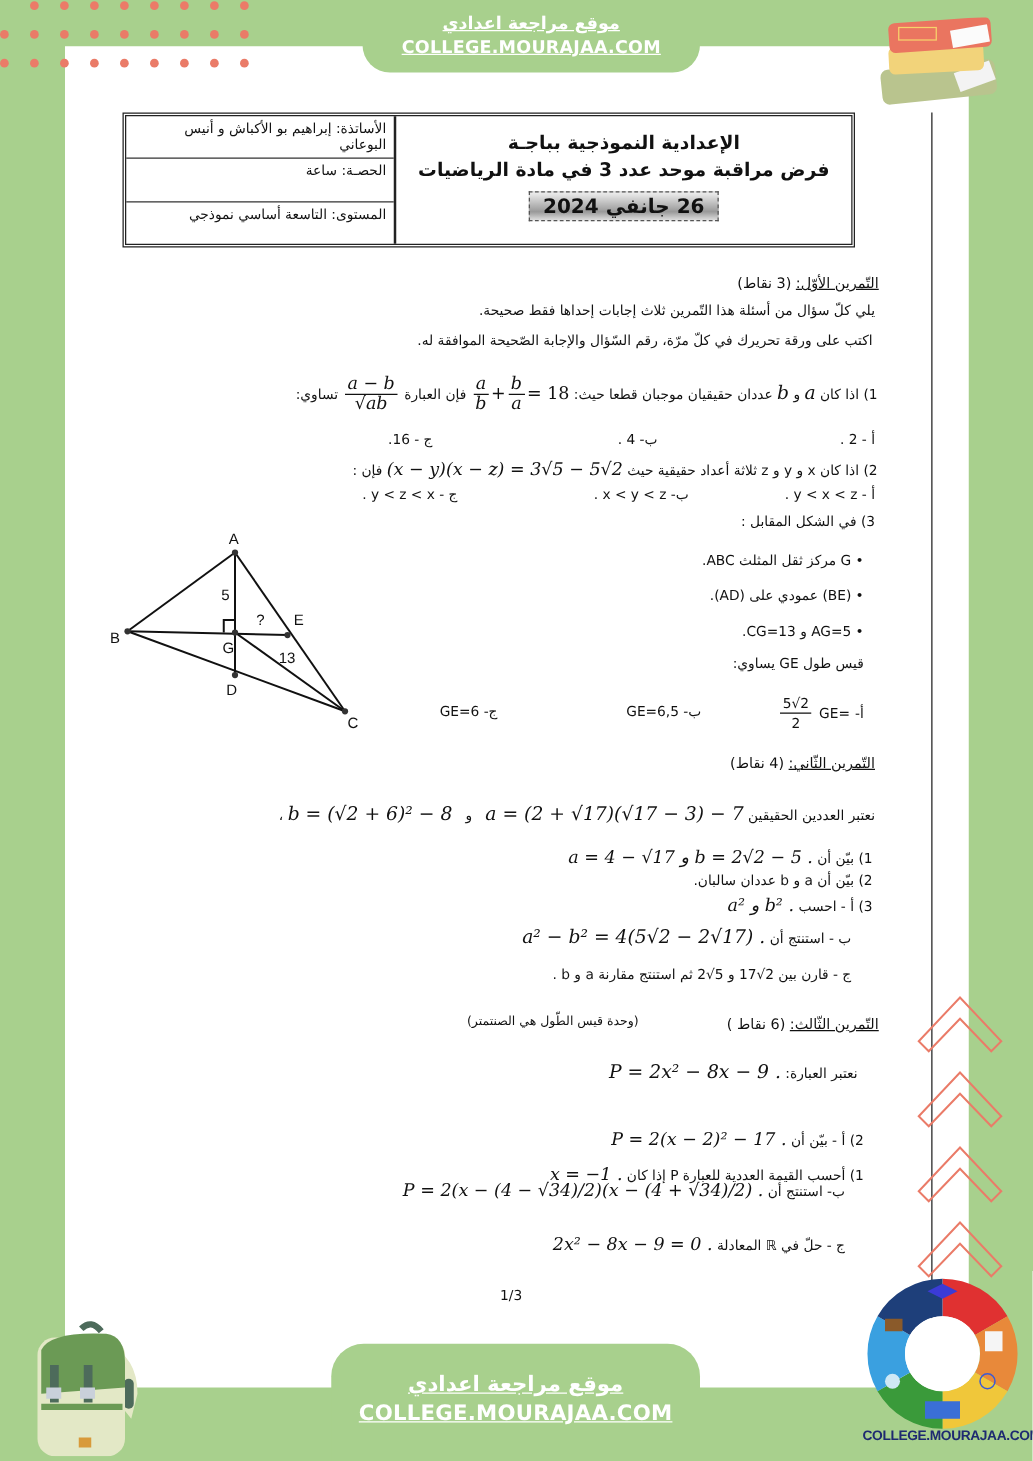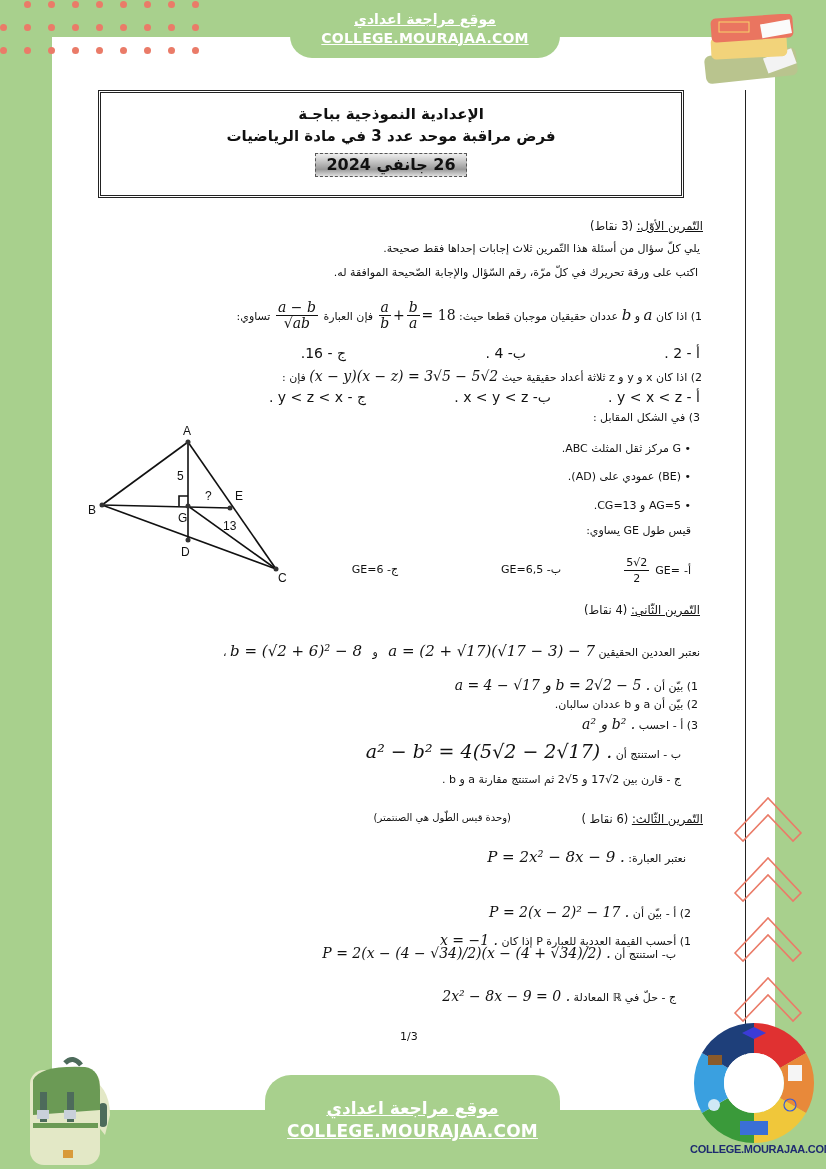--- a/index.html
+++ b/index.html
@@ -27,21 +27,21 @@
   .date-box{display:inline-block;margin-top:8px;width:150px;height:22px;border:1px dashed #555;background:linear-gradient(#eee,#999 70%,#ddd);font-size:16px;font-weight:bold;line-height:22px;}
   .rtl{position:absolute;direction:rtl;text-align:right;font-family:"DejaVu Sans",sans-serif;}
   .sec-title{font-size:11.5px;font-weight:normal;}
   .sec-title .u{text-decoration:underline;}
   .txt{font-size:11px;}
   .bold{font-weight:normal;}
   .math{font-family:"DejaVu Serif",serif;font-style:italic;direction:ltr;unicode-bidi:embed;display:inline-block;text-align:right;}
   .frac{display:inline-flex;flex-direction:column;align-items:center;vertical-align:middle;margin:0 2px;}
   .frac .n{border-bottom:1px solid #111;padding:0 2px;line-height:15px;}
   .frac .d{line-height:15px;}
-  .opts{position:absolute;direction:rtl;font-size:14px;}
+  .opts{position:absolute;direction:rtl;font-size:11px;}
   .figure{position:absolute;left:85px;top:420px;width:215px;height:165px;}
   .bullet{font-size:11px;}
   .page-num{position:absolute;left:400px;top:1030px;font-size:11px;}
   .books{position:absolute;left:697px;top:14px;width:105px;height:72px;}
   .backpack{position:absolute;left:15px;top:1055px;width:100px;height:110px;}
   .chevrons{position:absolute;left:733px;top:793px;width:70px;height:240px;}
   .wheel{position:absolute;left:693px;top:1022px;width:122px;height:122px;}
   .site-label{position:absolute;left:690px;top:1143px;width:136px;text-align:center;font-size:11px;font-weight:bold;color:#1e2a70;font-family:"Liberation Sans",sans-serif;letter-spacing:-0.3px;}
 </style>
 </head>
@@ -91,20 +91,25 @@
 <svg class="books" viewBox="0 0 105 72">
   <rect x="8" y="38" width="92" height="28" rx="6" fill="#b9c48e" transform="rotate(-6 50 52)"></rect>
   <rect x="68" y="40" width="30" height="16" fill="#f3f3f3" transform="rotate(-20 80 48)"></rect>
   <rect x="14" y="22" width="76" height="22" rx="5" fill="#f2d37a" transform="rotate(-3 50 33)"></rect>
   <rect x="14" y="2" width="82" height="24" rx="5" fill="#ea7560" transform="rotate(-4 55 14)"></rect>
   <rect x="22" y="8" width="30" height="10" fill="none" stroke="#f7d36b" stroke-width="1"></rect>
   <rect x="64" y="8" width="30" height="14" fill="#fbfbfb" transform="rotate(-10 78 15)"></rect>
 </svg>
 
 <div class="header-box">
+  <div class="hb-left">
+    <div>الأساتذة: إبراهيم بو الأكباش و أنيس البوعاني</div>
+    <div>الحصـة: ساعة</div>
+    <div>المستوى: التاسعة أساسي نموذجي</div>
+  </div>
   <div class="hb-right">
     <div class="t1">الإعدادية النموذجية بباجـة</div>
     <div class="t2">فرض مراقبة موحد عدد 3 في مادة الرياضيات</div>
     <div class="date-box">26 جانفي 2024</div>
   </div>
 </div>
 
 <div class="rtl sec-title" style="right:123px;top:219px;">
   <span class="u">التّمرين الأوّل:</span>
   <span>(3 نقاط)</span>
@@ -227,21 +232,21 @@
   <span>2)</span>
   <span>بيّن أن a و b عددان سالبان.</span>
 </div>
 <div class="rtl txt" style="right:128px;top:716px;">
   <span>3)</span>
   <span>أ - احسب</span>
   <span class="math" style="font-size:14px">a² و b² .</span>
 </div>
 <div class="rtl txt" style="right:145px;top:740px;">
   <span>ب - استنتج أن</span>
-  <span class="math" style="font-size:19px">a² − b² = 4(5√2 − 2√17) .</span>
+  <span class="math" style="font-size:15px">a² − b² = 4(5√2 − 2√17) .</span>
 </div>
 <div class="rtl txt" style="right:145px;top:773px;">ج - قارن بين 2√17 و 5√2 ثم استنتج مقارنة a و b .</div>
 
 <div class="rtl sec-title" style="right:123px;top:812px;">
   <span class="u">التّمرين الثّالث:</span>
   <span>(6 نقاط )</span>
 </div>
 <div class="rtl txt" style="right:315px;top:812px;font-size:10px;">(وحدة قيس الطّول هي الصنتمتر)</div>
 <div class="rtl txt" style="right:140px;top:848px;">
   <span>نعتبر العبارة:</span>

